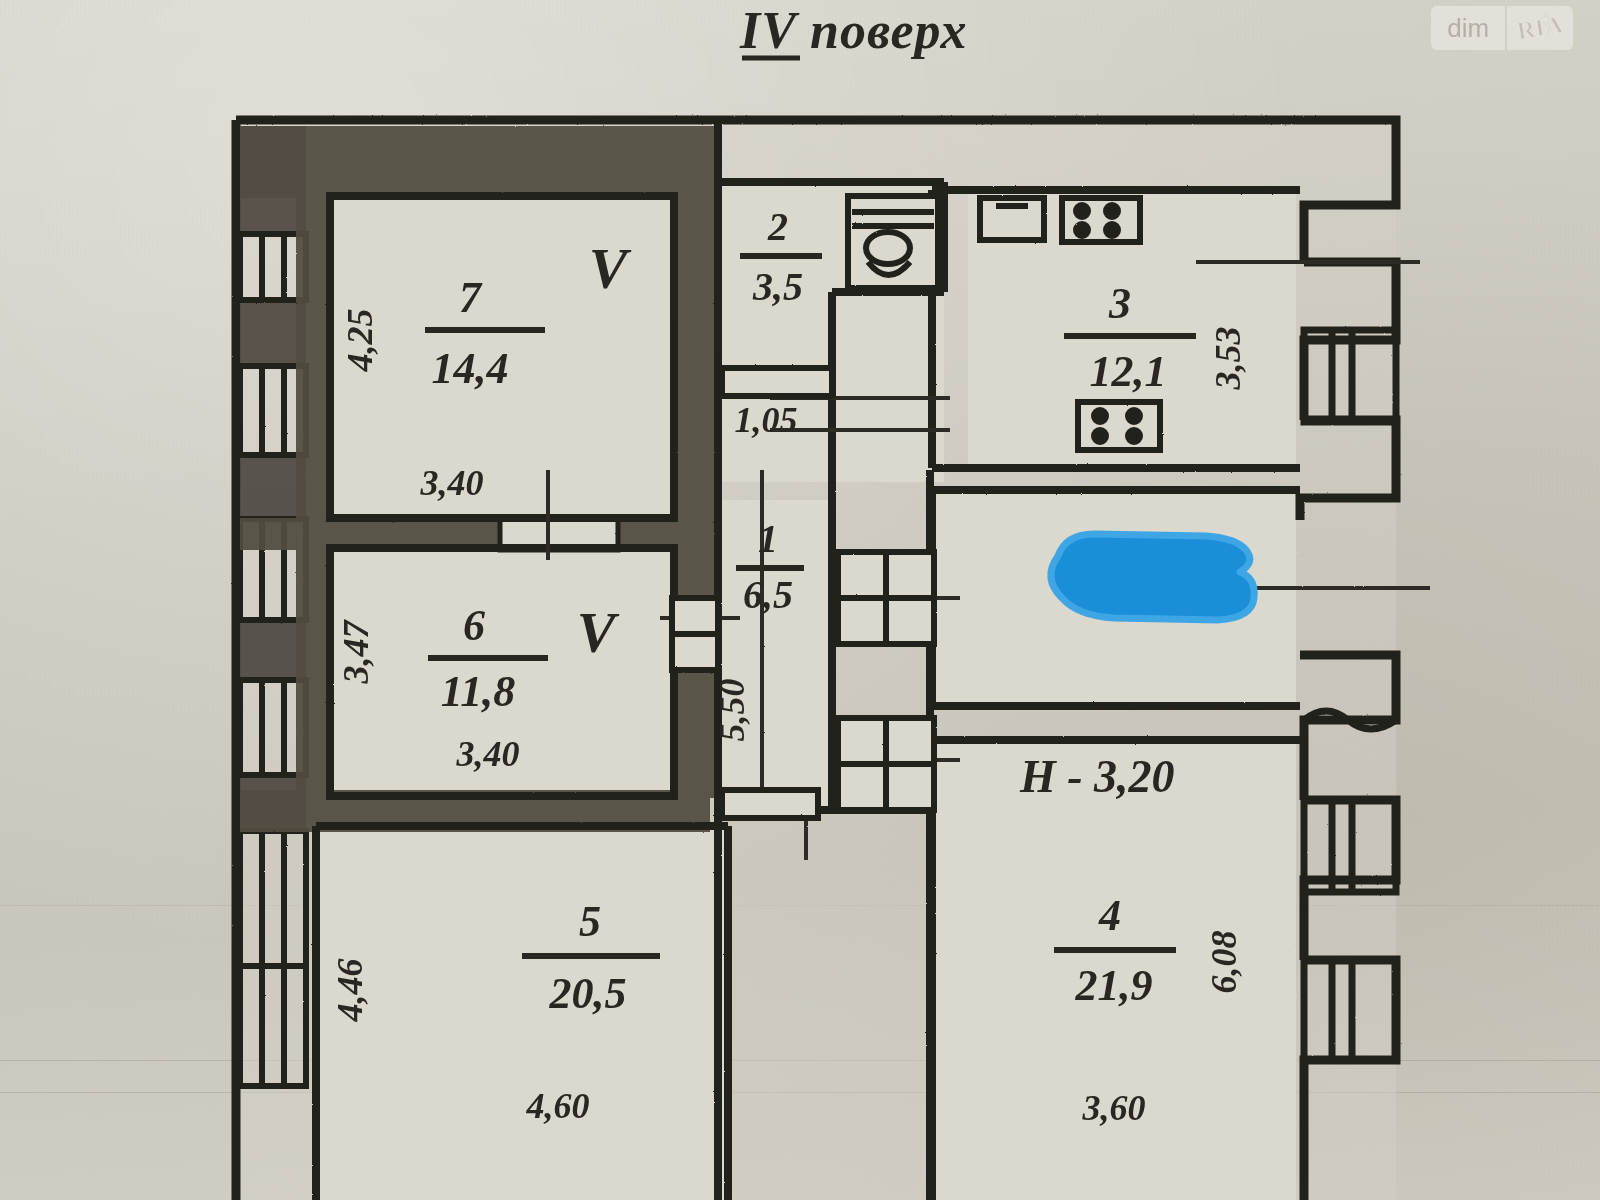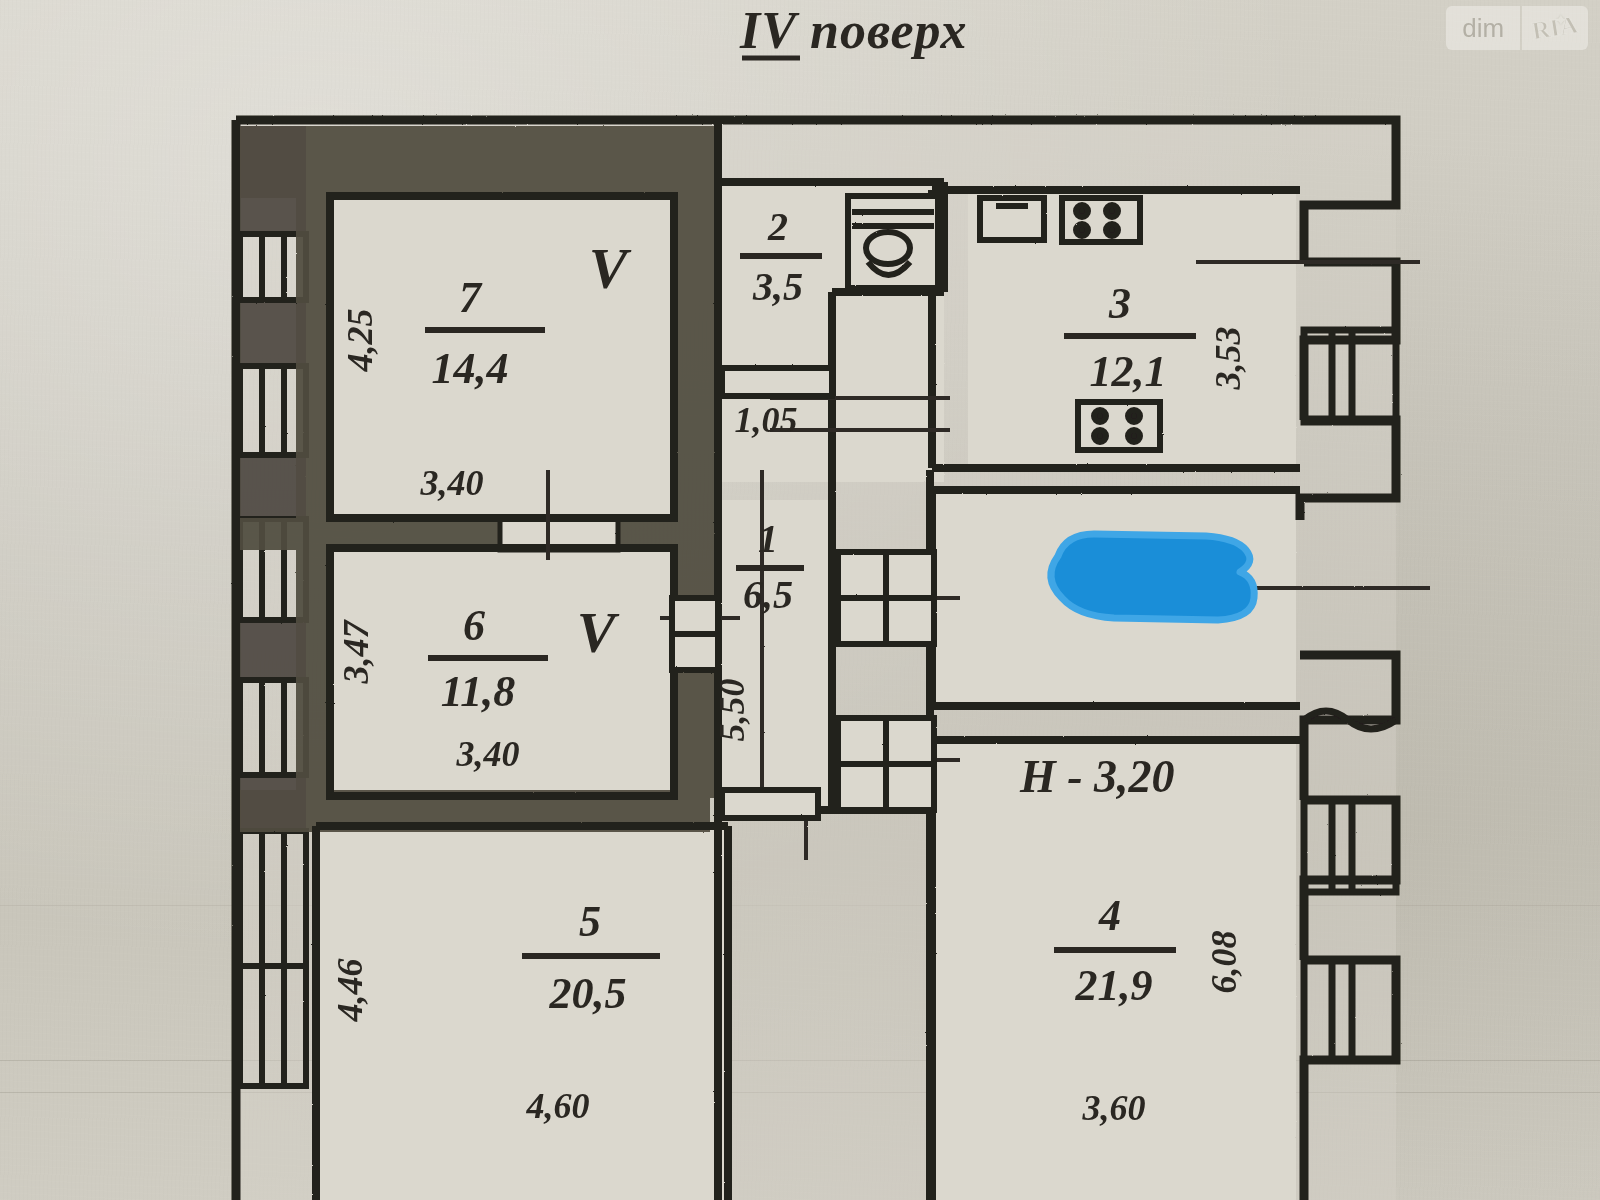--- a/index.html
+++ b/index.html
@@ -36,21 +36,21 @@
     -webkit-font-smoothing:antialiased;
   }
   .hw-title{font-size:52px;letter-spacing:1px;}
   .num{font-size:40px;}
   .num-lg{font-size:44px;}
   .dim{font-size:36px;}
   .vmark{font-size:58px;font-weight:700;}
 
   
   #wm{
-    position:absolute;top:6px;right:12px;
+    position:absolute;top:6px;right:27px;
     display:flex;align-items:stretch;height:44px;
     opacity:.55;
   }
   #wm .chip{
     background:rgba(248,247,243,.78);
     display:flex;align-items:center;justify-content:center;
     color:#9b978c;font-family:"Liberation Sans",sans-serif;
   }
   #wm .chip.left{padding:0 16px;font-size:26px;border-radius:6px 0 0 6px;}
   #wm .chip.right{padding:0 10px;border-radius:0 6px 6px 0;margin-left:2px;position:relative;}

